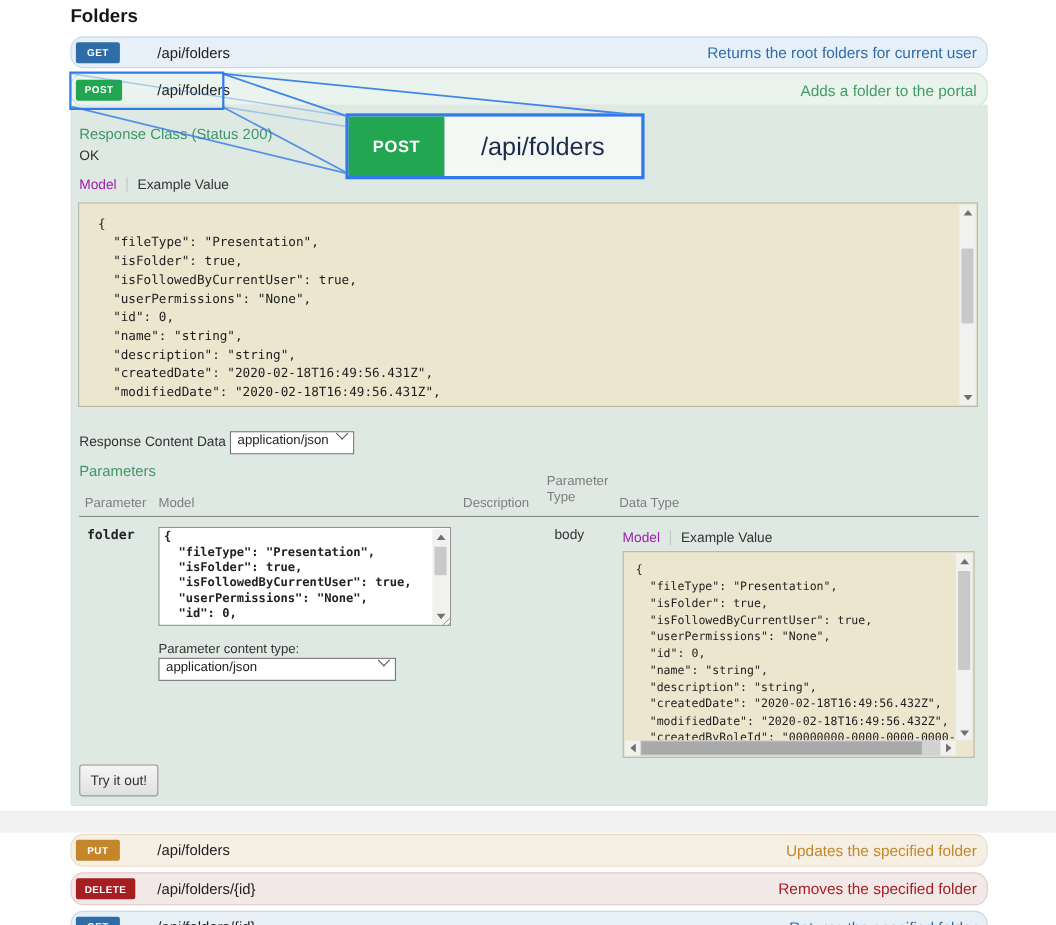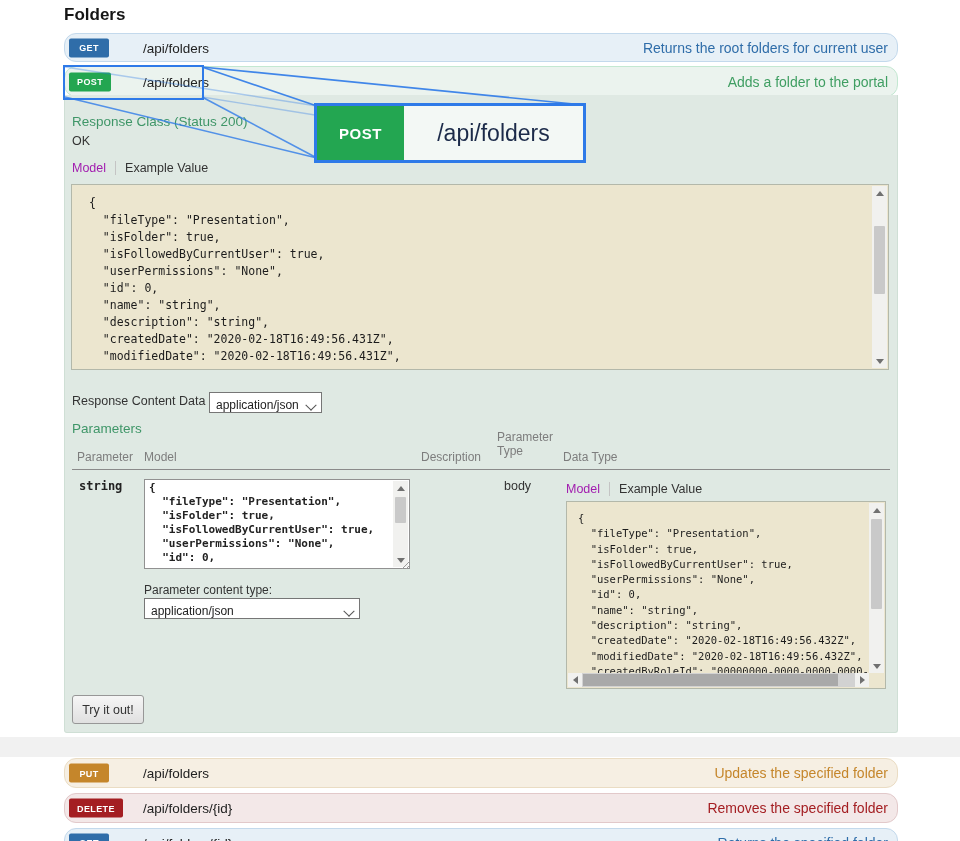--- a/index.html
+++ b/index.html
@@ -60,21 +60,21 @@
   .arr{width:0;height:0;border-left:4px solid transparent;border-right:4px solid transparent;}
   .arr-up{border-bottom:5px solid #707070;} .arr-down{border-top:5px solid #707070;}
   .arr-left{width:0;height:0;border-top:4px solid transparent;border-bottom:4px solid transparent;border-right:5px solid #707070;}
   .arr-right{width:0;height:0;border-top:4px solid transparent;border-bottom:4px solid transparent;border-left:5px solid #707070;}
   .sb-thumb{position:absolute;left:2px;width:11px;background:#c9c9c9;border-radius:1px;}
   .sb-h{position:absolute;left:1px;right:16px;bottom:1px;height:14px;background:#d2d2d2;}
   .sb-hbtn{position:absolute;top:0;width:14px;height:14px;background:#f1f1ef;display:flex;align-items:center;justify-content:center;}
   .sb-thumb-h{position:absolute;top:1px;height:12px;background:#a9a9a9;}
 
   .label-sm{font-size:12.5px;color:#333;}
-  .sel{background:#fff;border:1px solid #767676;display:flex;align-items:flex-end;
+  .sel{background:#fff;border:1px solid #767676;display:flex;align-items:flex-start;
        font-size:12px;color:#222;padding:0 6px;justify-content:space-between;cursor:pointer;}
   .chev{width:7px;height:7px;border-right:1.6px solid #555;border-bottom:1.6px solid #555;
         transform:rotate(45deg) translate(-2px,-2px);margin-left:6px;}
   .sel-response{left:144px;top:297px;width:99px;height:19px;}
   .rct-label{left:7px;top:299px;}
 
   .params-heading{left:7px;top:326px;}
   .th{font-size:12px;color:#7d7d7d;}
   .th-rule{left:7px;top:374px;width:818px;height:0;border-bottom:1px solid #8a8a8a;}
   .param-name{left:14px;top:384px;font-family:"DejaVu Sans Mono",monospace;font-size:12px;font-weight:bold;color:#222;}
@@ -168,21 +168,21 @@
 
     <div class="abs h-green params-heading">Parameters</div>
 
     <div class="abs th" style="left:12px;top:355px;">Parameter</div>
     <div class="abs th" style="left:79px;top:355px;">Model</div>
     <div class="abs th" style="left:356px;top:355px;">Description</div>
     <div class="abs th" style="left:432px;top:335px;width:58px;line-height:14px;">Parameter Type</div>
     <div class="abs th" style="left:498px;top:355px;">Data Type</div>
     <div class="abs th-rule"></div>
 
-    <div class="abs param-name">string</div>
+    <div class="abs param-name">folder</div>
 
     <div class="abs value-area">
       <pre>{
   "fileType": "Presentation",
   "isFolder": true,
   "isFollowedByCurrentUser": true,
   "userPermissions": "None",
   "id": 0,
   "name": "string",</pre>
       <div class="sb-v">

